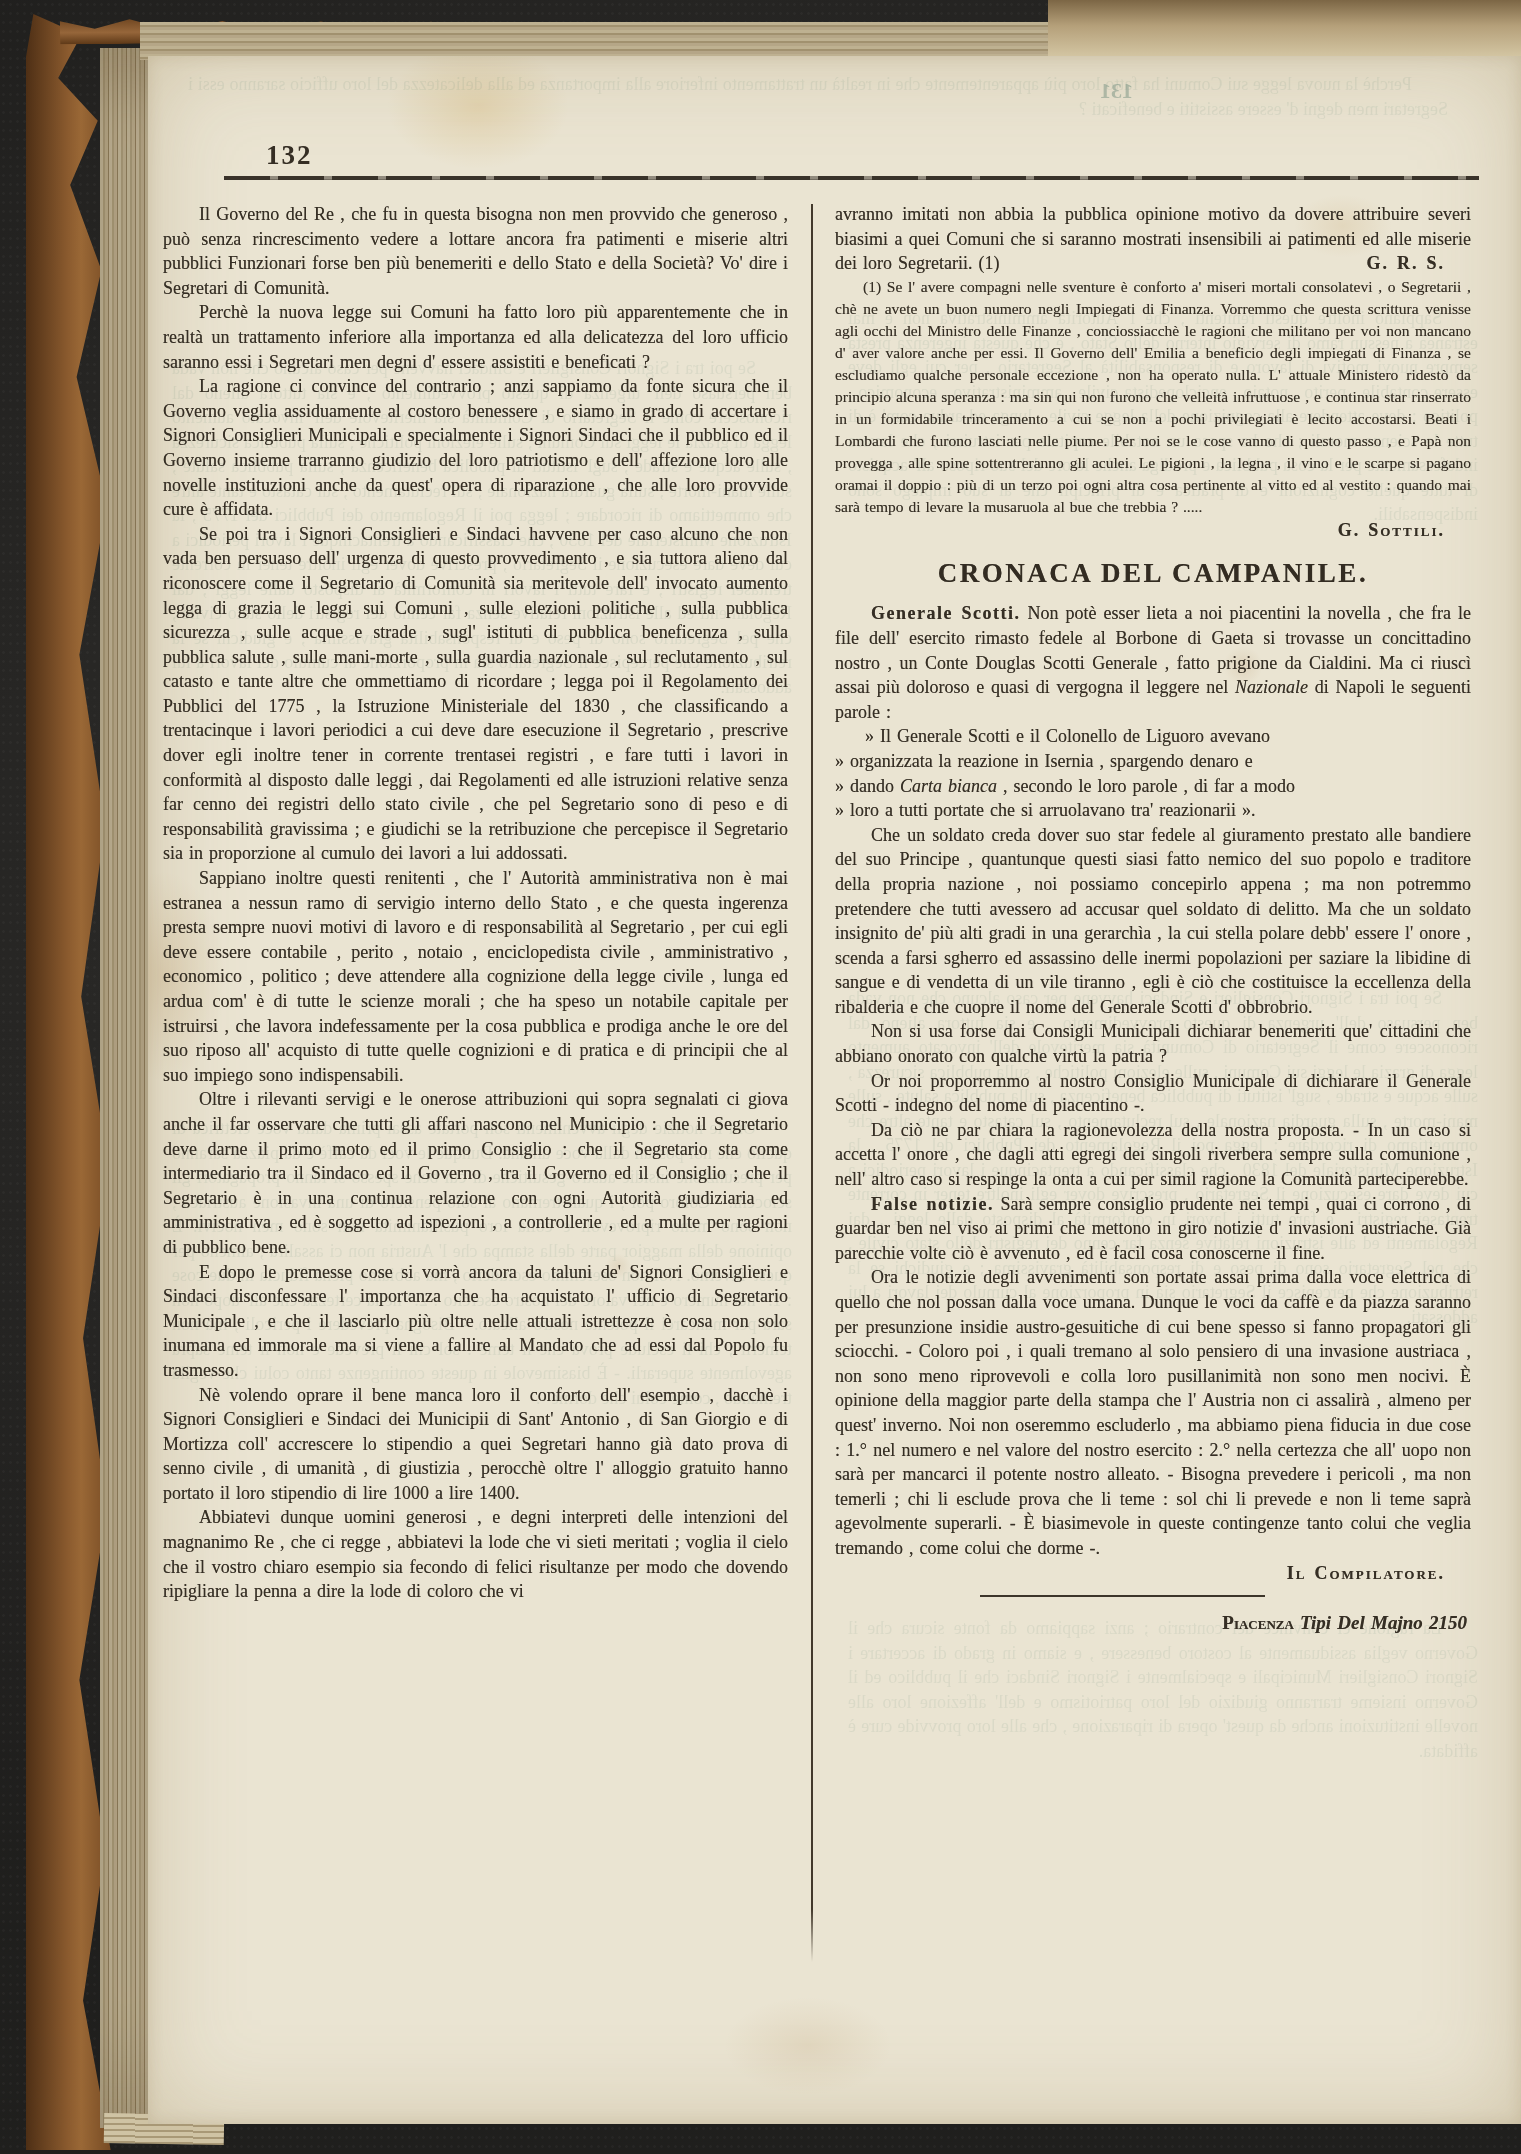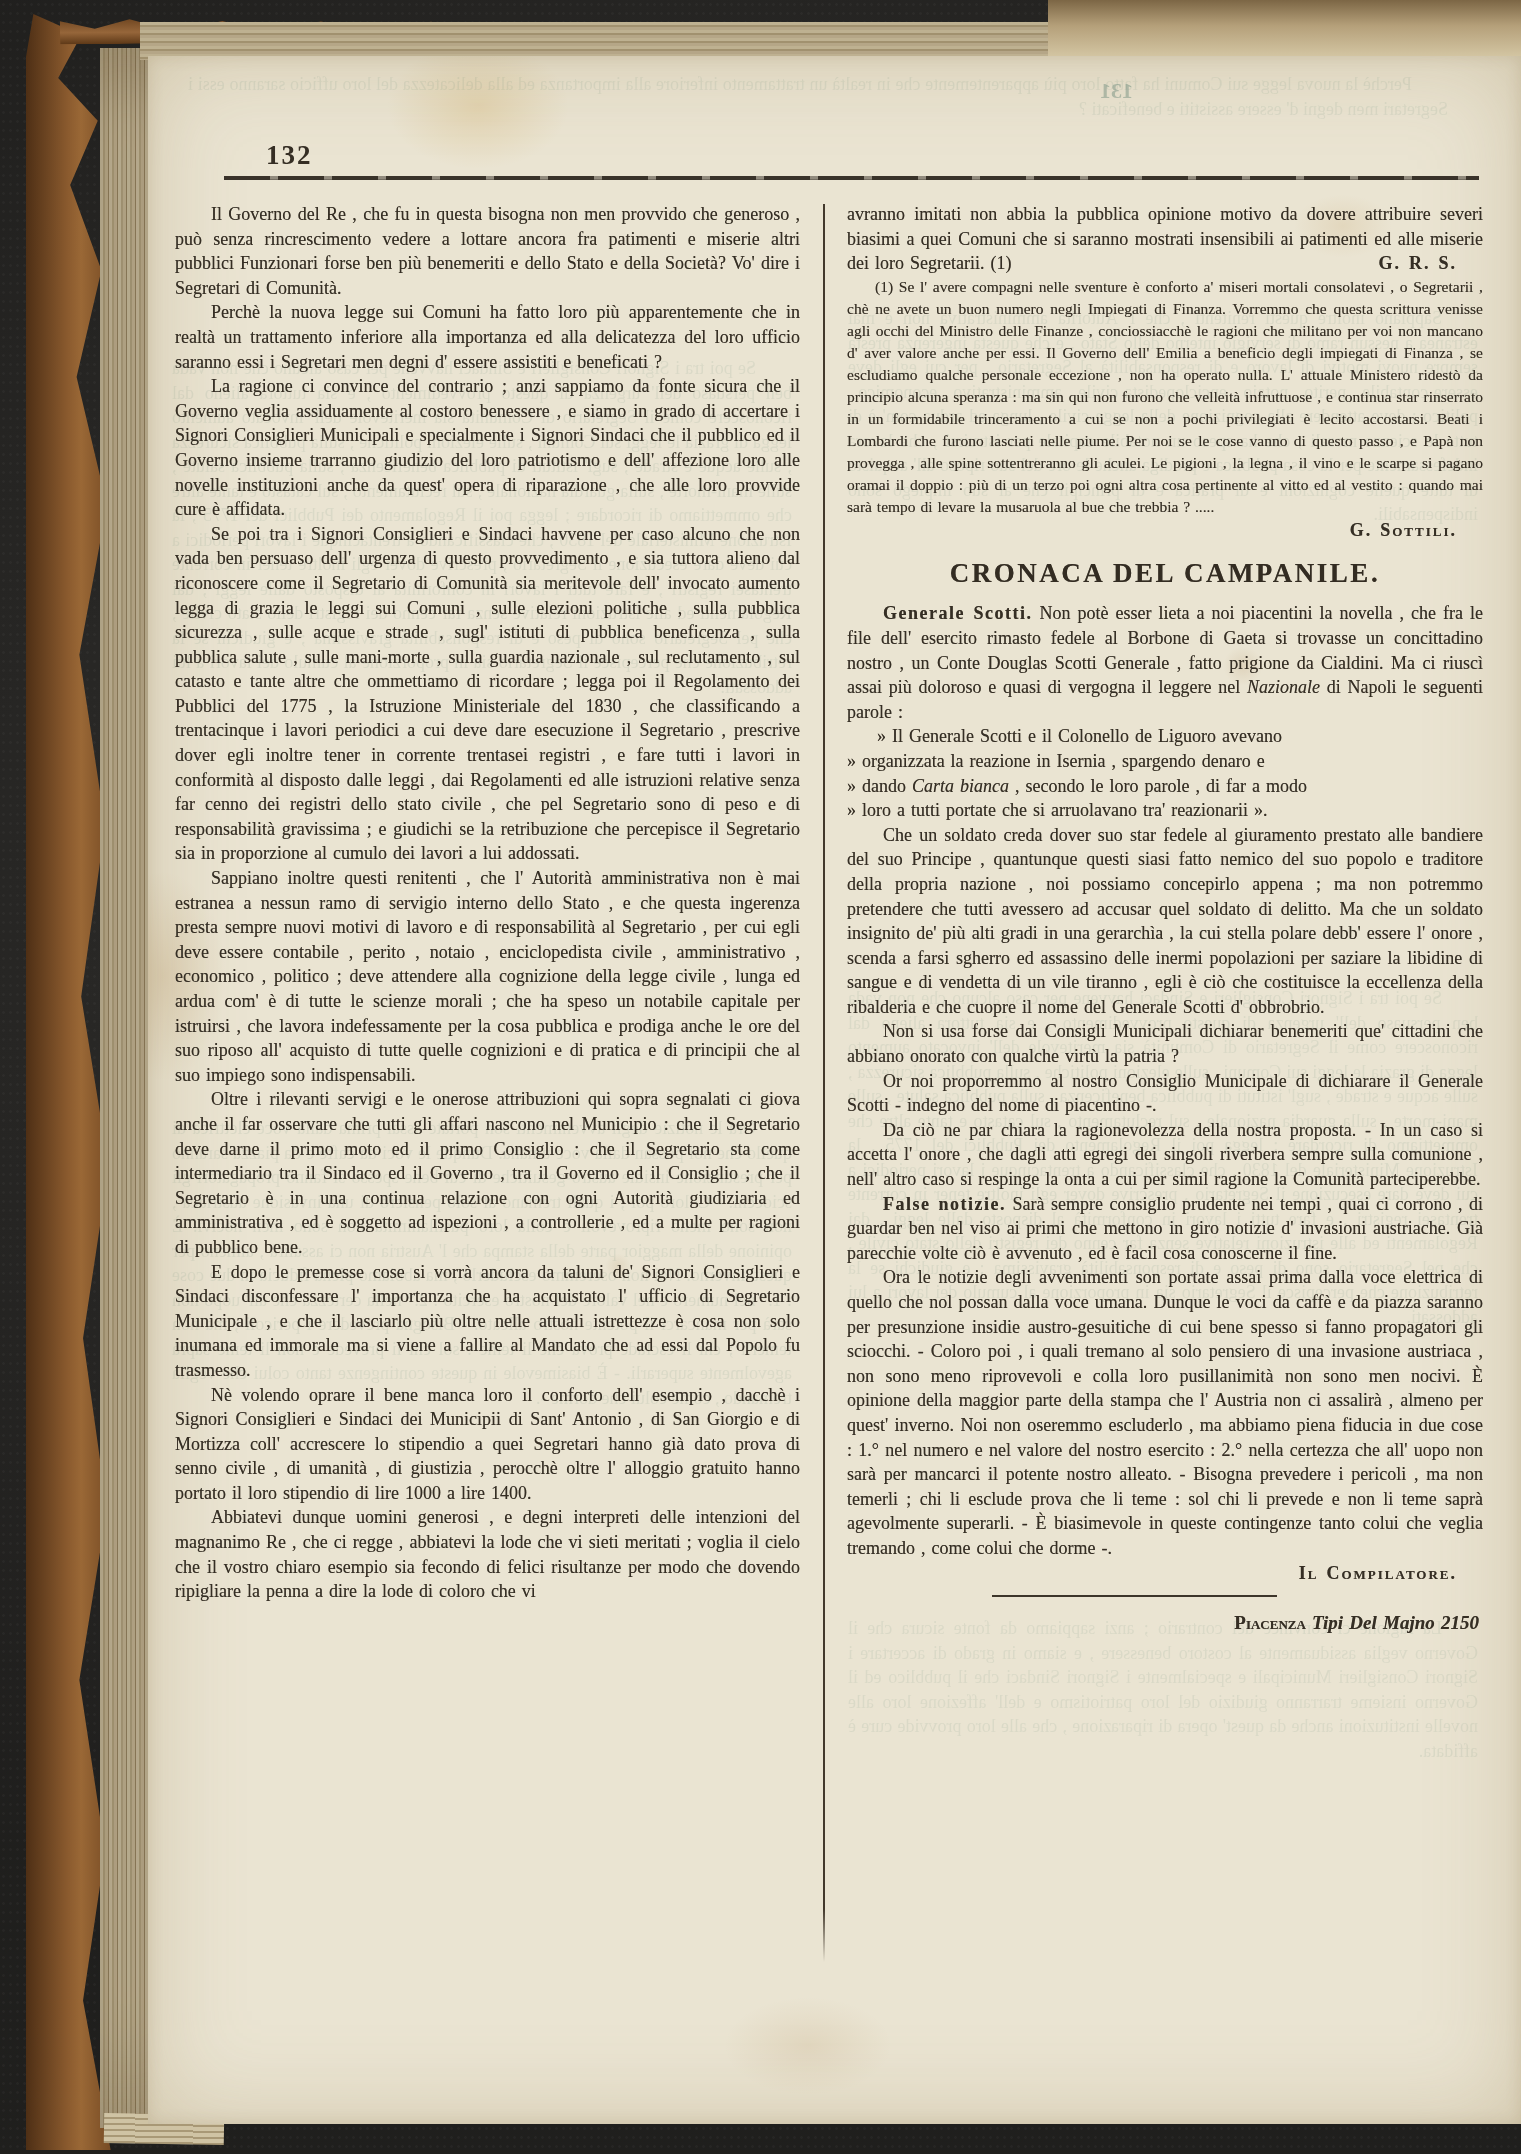--- a/index.html
+++ b/index.html
@@ -75,21 +75,21 @@
   .page-number{
     position:absolute;left:118px;top:84px;z-index:4;
     font-size:27px;font-weight:bold;letter-spacing:2px;color:#352e24;
   }
   .head-rule{
     position:absolute;left:76px;right:42px;top:120px;height:3px;z-index:4;
     background:repeating-linear-gradient(90deg,#3a332a 0 46px,rgba(58,51,42,.5) 46px 54px);
     border-bottom:1px solid rgba(58,51,42,.35);
   }
   .columns{
-    position:absolute;left:27px;top:146px;z-index:4;display:flex;color:#352e24;
+    position:absolute;left:15px;top:146px;z-index:4;display:flex;color:#352e24;
   }
   .col-left{width:625px;}
   .col-right{width:636px;}
   .col-divider{
     width:2px;height:1758px;margin:2px 22px 0 23px;flex:none;
     background:linear-gradient(180deg,#43392c 0 97%,rgba(67,57,44,0));
   }
   p{margin:0;text-align:justify;text-indent:36px;font-size:18px;line-height:24.6px;
     word-spacing:1.5px;hyphens:auto;text-shadow:0 0 .5px rgba(51,45,36,.55);}
   p.noindent{text-indent:0;}

